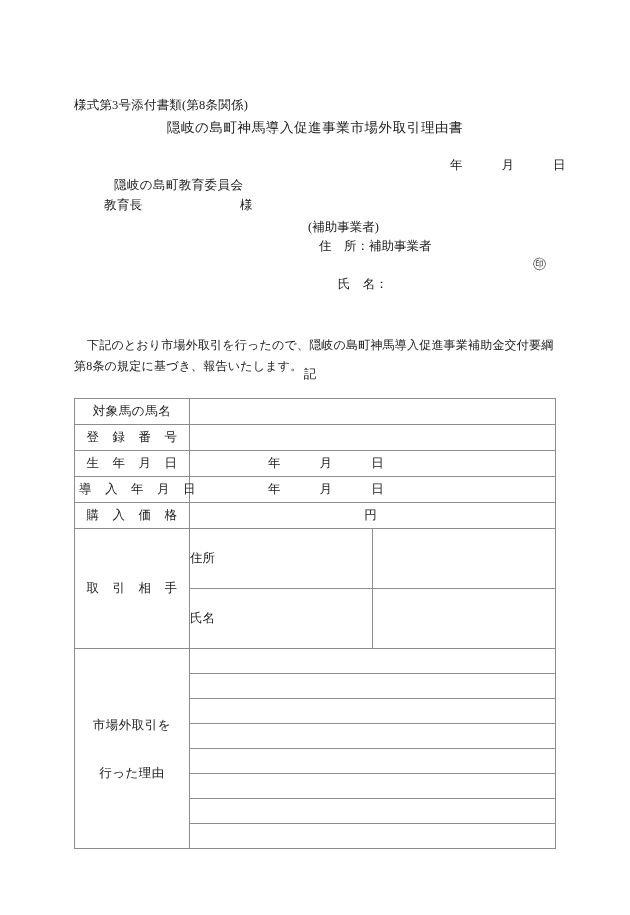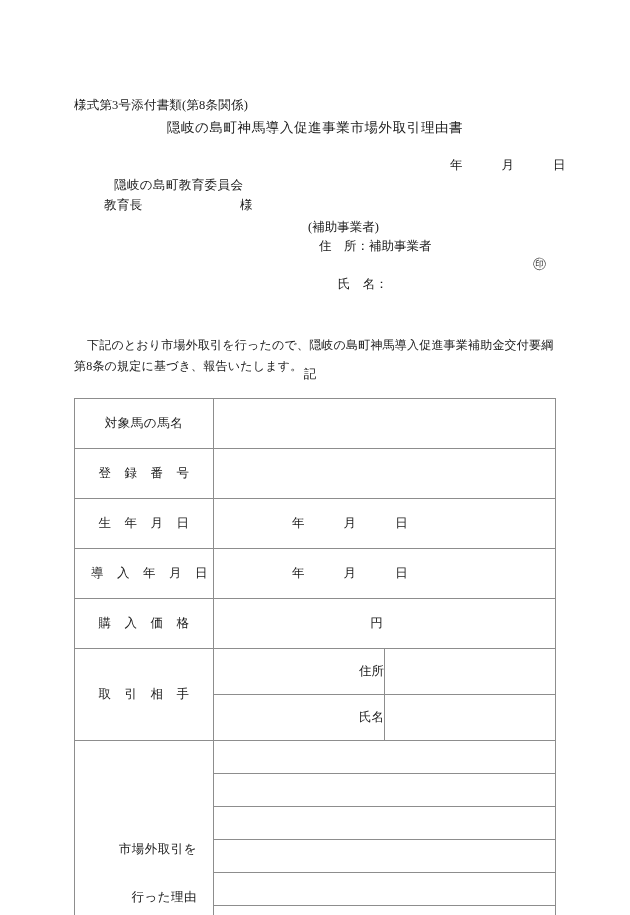--- a/index.html
+++ b/index.html
@@ -124,37 +124,37 @@
     position: absolute;
     left: 74px;
     top: 398px;
     width: 482px;
     border-collapse: collapse;
     table-layout: fixed;
     font-size: 12.5px;
   }
   .form-table td {
     border: 1px solid #8d8d8d;
-    padding: 16px;
+    padding: 4px;
     vertical-align: middle;
     background: #ffffff;
   }
   .form-table .label-cell {
     width: 106px;
     text-align: center;
     letter-spacing: 0.5px;
     white-space: pre;
   }
   .form-table .sub-label-cell {
     width: 42px;
-    text-align: right;
+    text-align: left;
     white-space: normal;
     word-break: break-all;
     line-height: 17px;
-    padding: 14px 0;
+    padding: 21px 0;
   }
   .form-table .value-cell {
     text-align: left;
     padding-left: 6px;
   }
   .form-table .value-cell.center {
     text-align: center;
     padding-left: 0;
   }
   .r26 { height: 26px; }
@@ -168,21 +168,20 @@
     white-space: pre;
   }
   .yen-slot {
     display: inline-block;
     padding-left: 0;
   }
 
   .label-stack {
     display: block;
     line-height: 16px;
-    text-align: right;
   }
   .label-stack .l1, .label-stack .l2 {
     display: block;
     white-space: pre;
     letter-spacing: 0.5px;
   }
 </style>
 </head>
 <body>
 

